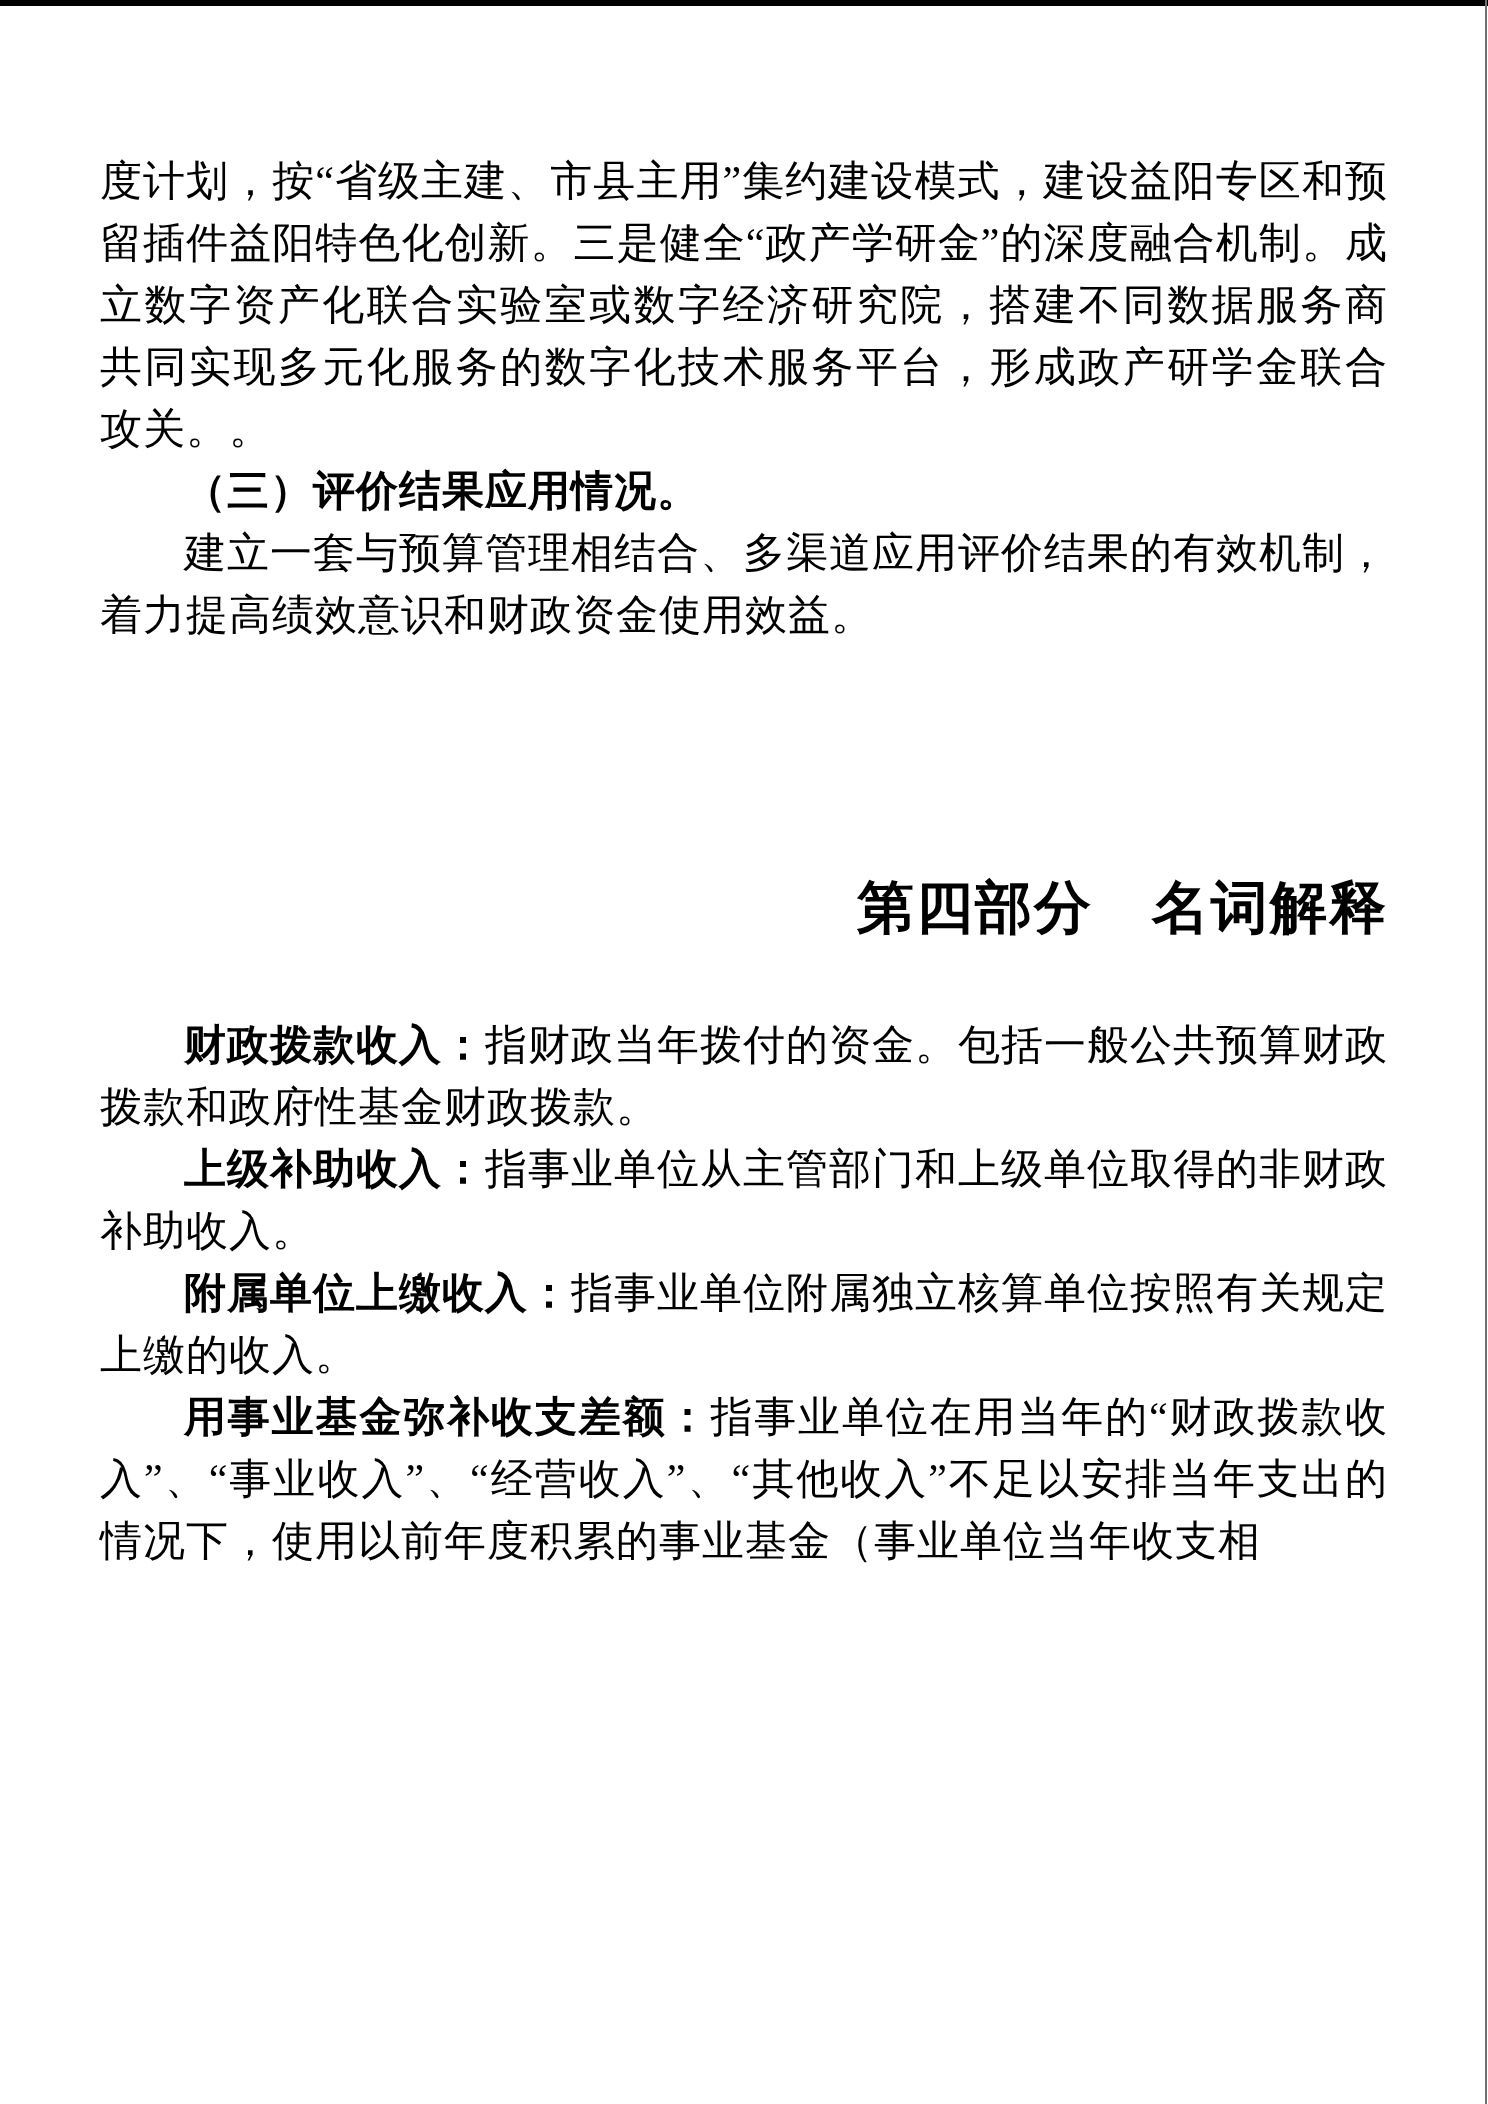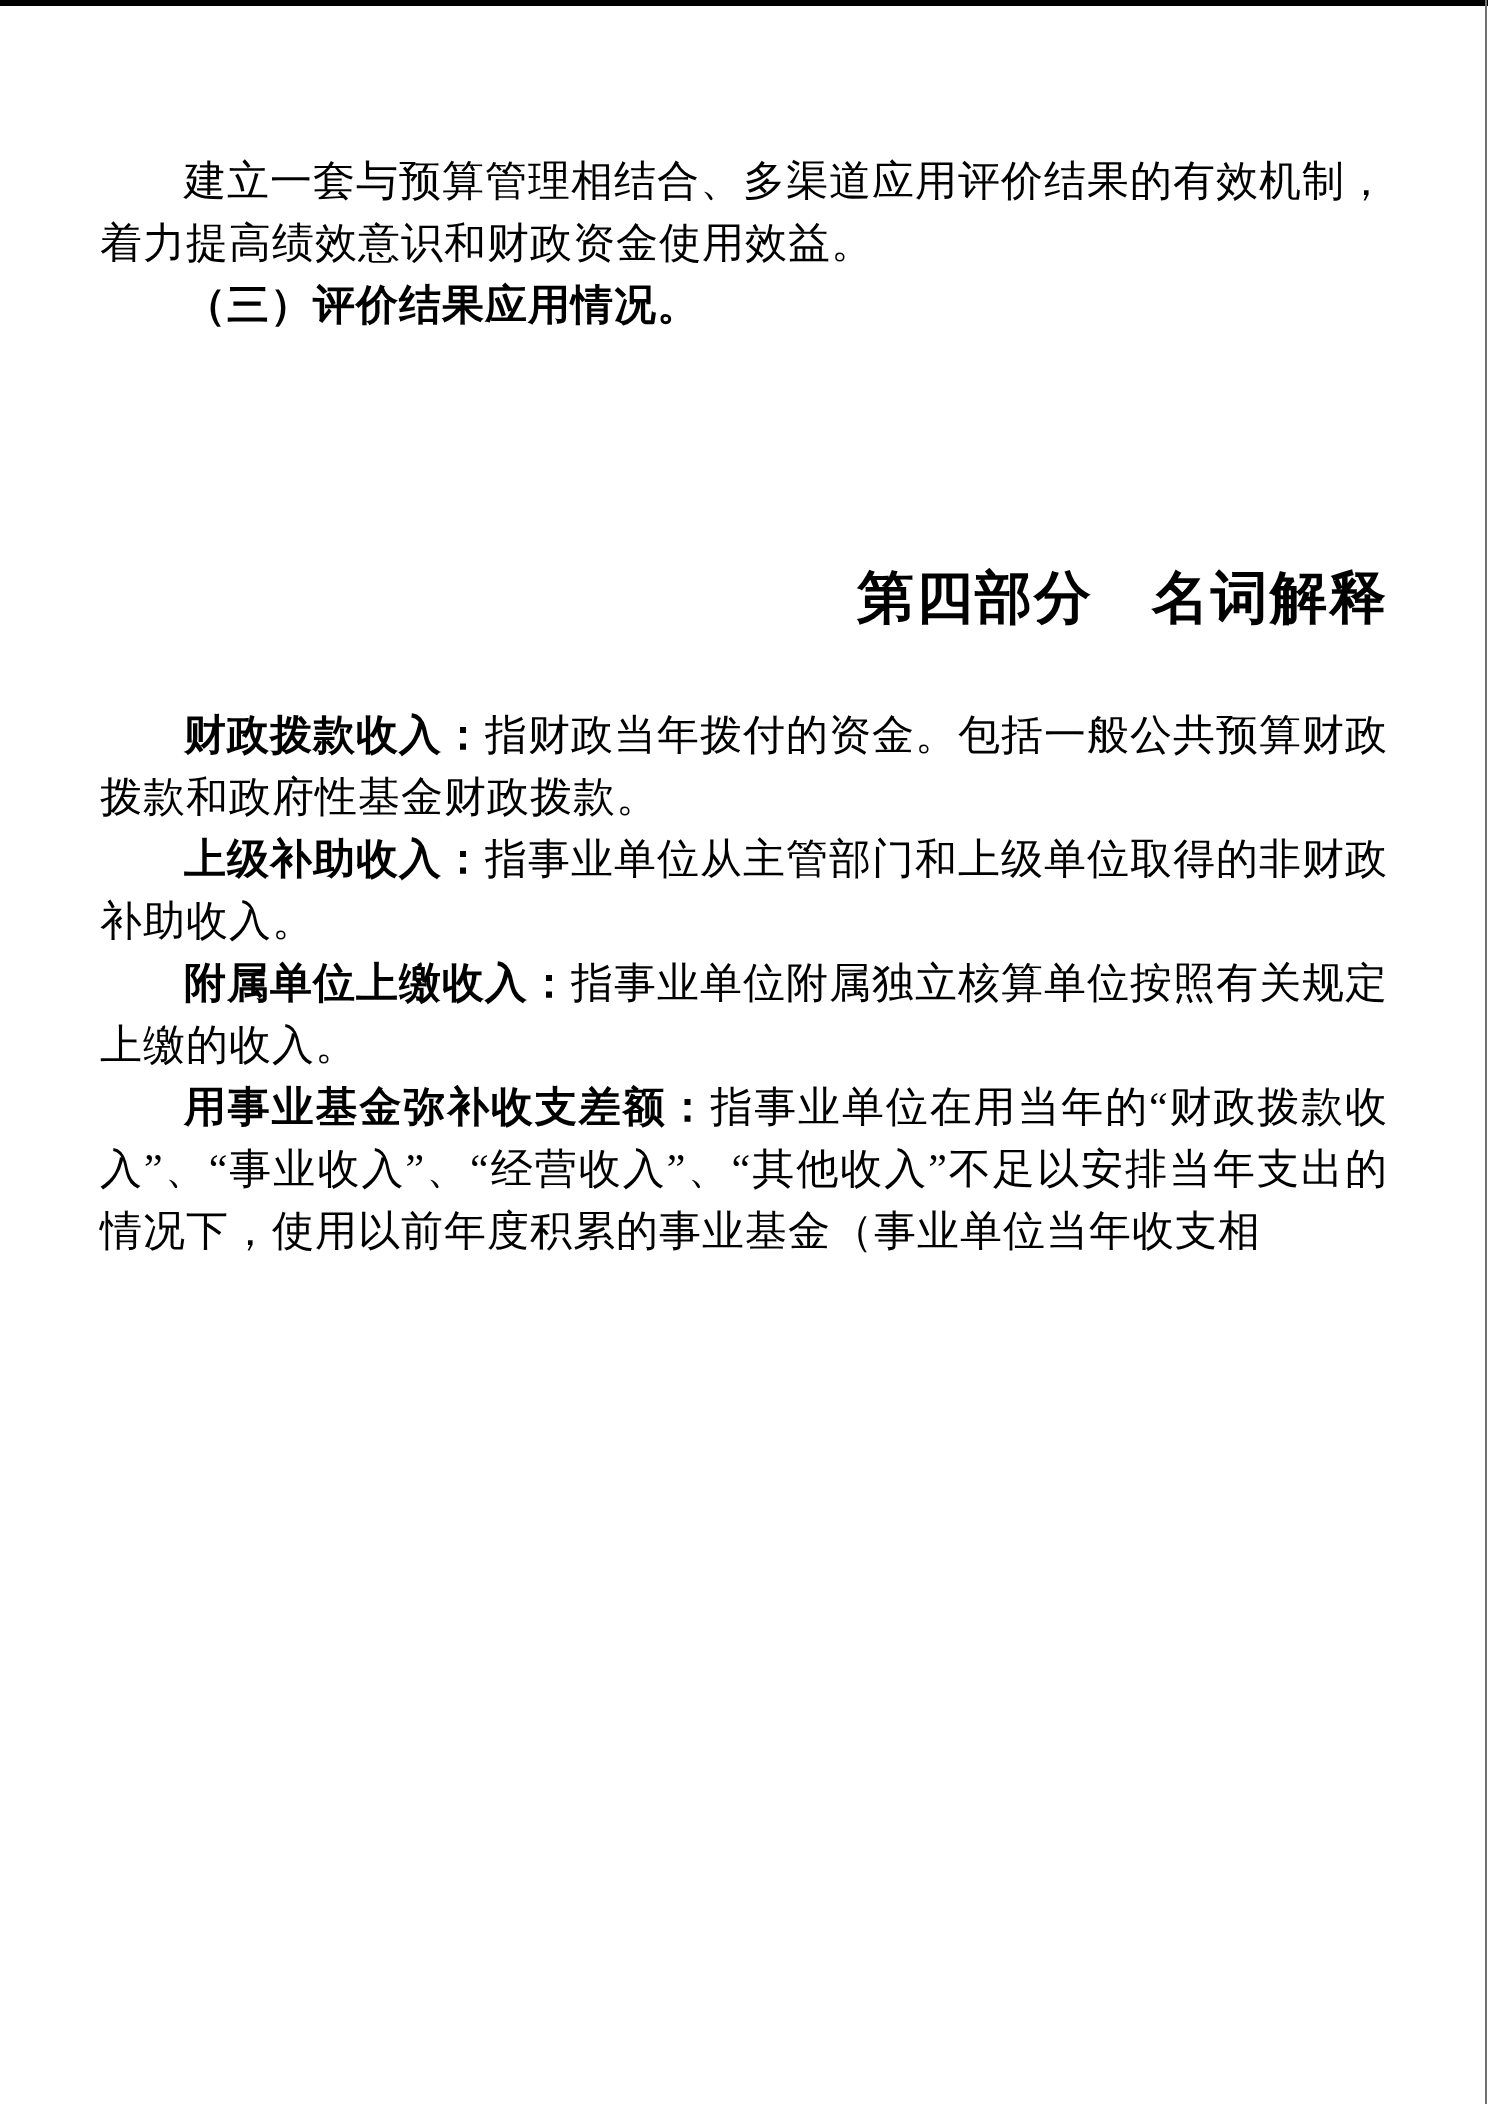--- a/index.html
+++ b/index.html
@@ -64,24 +64,25 @@
 </style>
 </head>
 <body>
 
 <div class="page">
   <div class="top-border"></div>
   <div class="right-border"></div>
 
   <div class="content">
 
+    <p class="body-text">度计划，按“省级主建、市县主用”集约建设模式，建设益阳专区和预留插件益阳特色化创新。三是健全“政产学研金”的深度融合机制。成立数字资产化联合实验室或数字经济研究院，搭建不同数据服务商共同实现多元化服务的数字化技术服务平台，形成政产研学金联合攻关。。</p>
+
+    <p class="body-text indent bold">（三）评价结果应用情况。</p>
 
     <p class="body-text indent">建立一套与预算管理相结合、多渠道应用评价结果的有效机制，着力提高绩效意识和财政资金使用效益。</p>
-
-    <p class="body-text indent bold">（三）评价结果应用情况。</p>
 
     <h1 class="section-title">第四部分　名词解释</h1>
 
     <div class="definitions">
 
       <p class="body-text indent definition"><b>财政拨款收入：</b><span>指财政当年拨付的资金。包括一般公共预算财政拨款和政府性基金财政拨款。</span></p>
 
       <p class="body-text indent definition"><b>上级补助收入：</b><span>指事业单位从主管部门和上级单位取得的非财政补助收入。</span></p>
 
 

